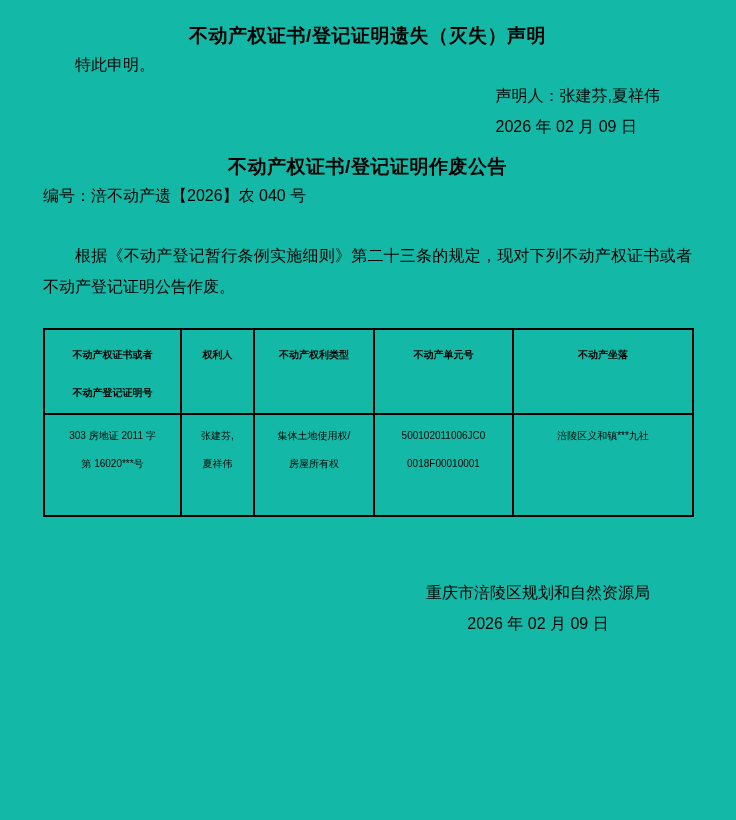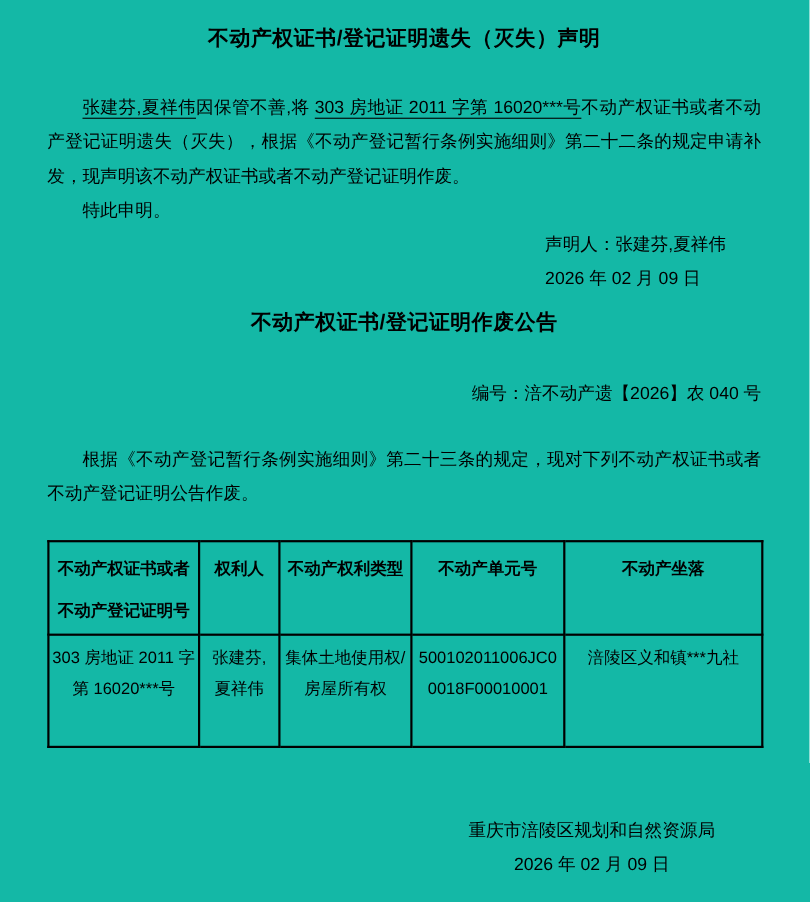--- a/index.html
+++ b/index.html
@@ -24,51 +24,50 @@
     text-justify:inter-ideograph;
   }
   .para-1 { margin-top:34px; }
   .indent { text-indent:32px; }
   .u { text-decoration:underline; text-underline-offset:4px; }
   .declarant-block {
     width:-moz-fit-content; width:fit-content;
     margin:0 32px 0 auto;
     text-align:left; line-height:31px;
   }
-  .doc-number { margin-top:36px; text-align:right; line-height:31px; }
+  .doc-number { text-align:left; line-height:31px; }
   .para-2 { margin-top:29px; }
   table.cancel-table {
     margin-top:26px;
     border-collapse:collapse;
     table-layout:fixed;
     width:649px;
   }
   table.cancel-table td, table.cancel-table th {
     border:2px solid #000000;
     text-align:center; vertical-align:top;
-    font-size:15px; overflow:hidden;
+    font-size:10px; overflow:hidden;
   }
   table.cancel-table th { font-weight:bold; height:85px; padding-top:6px; }
   table.cancel-table th div { line-height:38px; }
   table.cancel-table td { height:102px; padding-top:7px; font-weight:normal; }
   table.cancel-table td div { line-height:28px; }
   .issuer-block {
     width:-moz-fit-content; width:fit-content;
     margin:60px 42px 12px auto;
     text-align:center; line-height:31px;
   }
 </style>
 </head>
 <body>
 
 <div class="page">
 
   <h1 class="doc-title">不动产权证书/登记证明遗失（灭失）声明</h1>
 
-  <p class="body indent para-1"><span class="u">张建芬,夏祥伟</span><span>因保管不善,将 </span><span class="u">303 房地证 2011 字第 16020***号</span><span>不动产权证书或者不动产登记证明遗失（灭失），根据《不动产登记暂行条例实施细则》第二十二条的规定申请补发，现声明该不动产权证书或者不动产登记证明作废。</span></p>
 
   <p class="body indent">特此申明。</p>
 
   <div class="declarant-block">
     <div>声明人：张建芬,夏祥伟</div>
     <div>2026 年 02 月 09 日</div>
   </div>
 
   <h1 class="doc-title title-2">不动产权证书/登记证明作废公告</h1>
 

